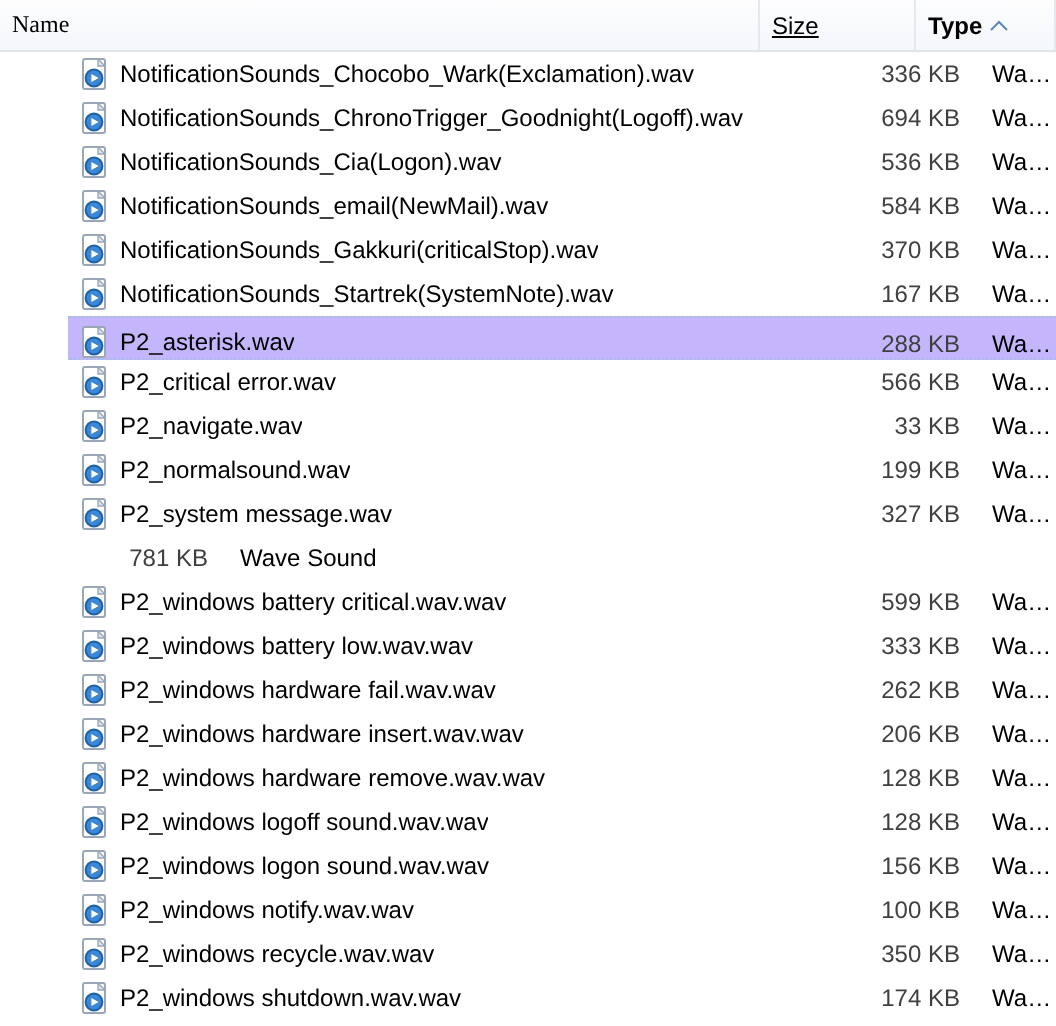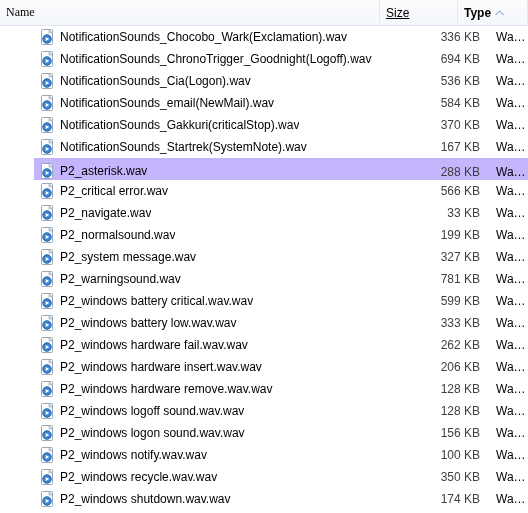--- a/index.html
+++ b/index.html
@@ -222,31 +222,20 @@
   <circle cx="7" cy="10" r="4.2" fill="#3a88d6" stroke="#1e5fa5"></circle>
   <path d="M5.7 8 L5.7 12 L9.3 10 Z" fill="#ffffff"></path>
 </svg>
         </span>
       <span class="fname">P2_system message.wav</span>
     </div>
     <div class="cell cell-size">327 KB</div>
     <div class="cell cell-type">Wave Sound</div>
     </div>
     <div class="row">
-    <div class="cell cell-name">
-      <span class="ficon">
-<svg width="16" height="16" viewBox="0 0 16 16">
-  <rect x="1.5" y="0.5" width="11" height="15" rx="1" fill="#ffffff" stroke="#9aa7b8"></rect>
-  <path d="M9 0.5 L12.5 4 L9 4 Z" fill="#dbe3ee" stroke="#9aa7b8" stroke-width="0.7"></path>
-  <circle cx="7" cy="10" r="4.2" fill="#3a88d6" stroke="#1e5fa5"></circle>
-  <path d="M5.7 8 L5.7 12 L9.3 10 Z" fill="#ffffff"></path>
-</svg>
-        </span>
-      <span class="fname">P2_warningsound.wav</span>
-    </div>
     <div class="cell cell-size">781 KB</div>
     <div class="cell cell-type">Wave Sound</div>
     </div>
     <div class="row">
     <div class="cell cell-name">
       <span class="ficon">
 <svg width="16" height="16" viewBox="0 0 16 16">
   <rect x="1.5" y="0.5" width="11" height="15" rx="1" fill="#ffffff" stroke="#9aa7b8"></rect>
   <path d="M9 0.5 L12.5 4 L9 4 Z" fill="#dbe3ee" stroke="#9aa7b8" stroke-width="0.7"></path>
   <circle cx="7" cy="10" r="4.2" fill="#3a88d6" stroke="#1e5fa5"></circle>

